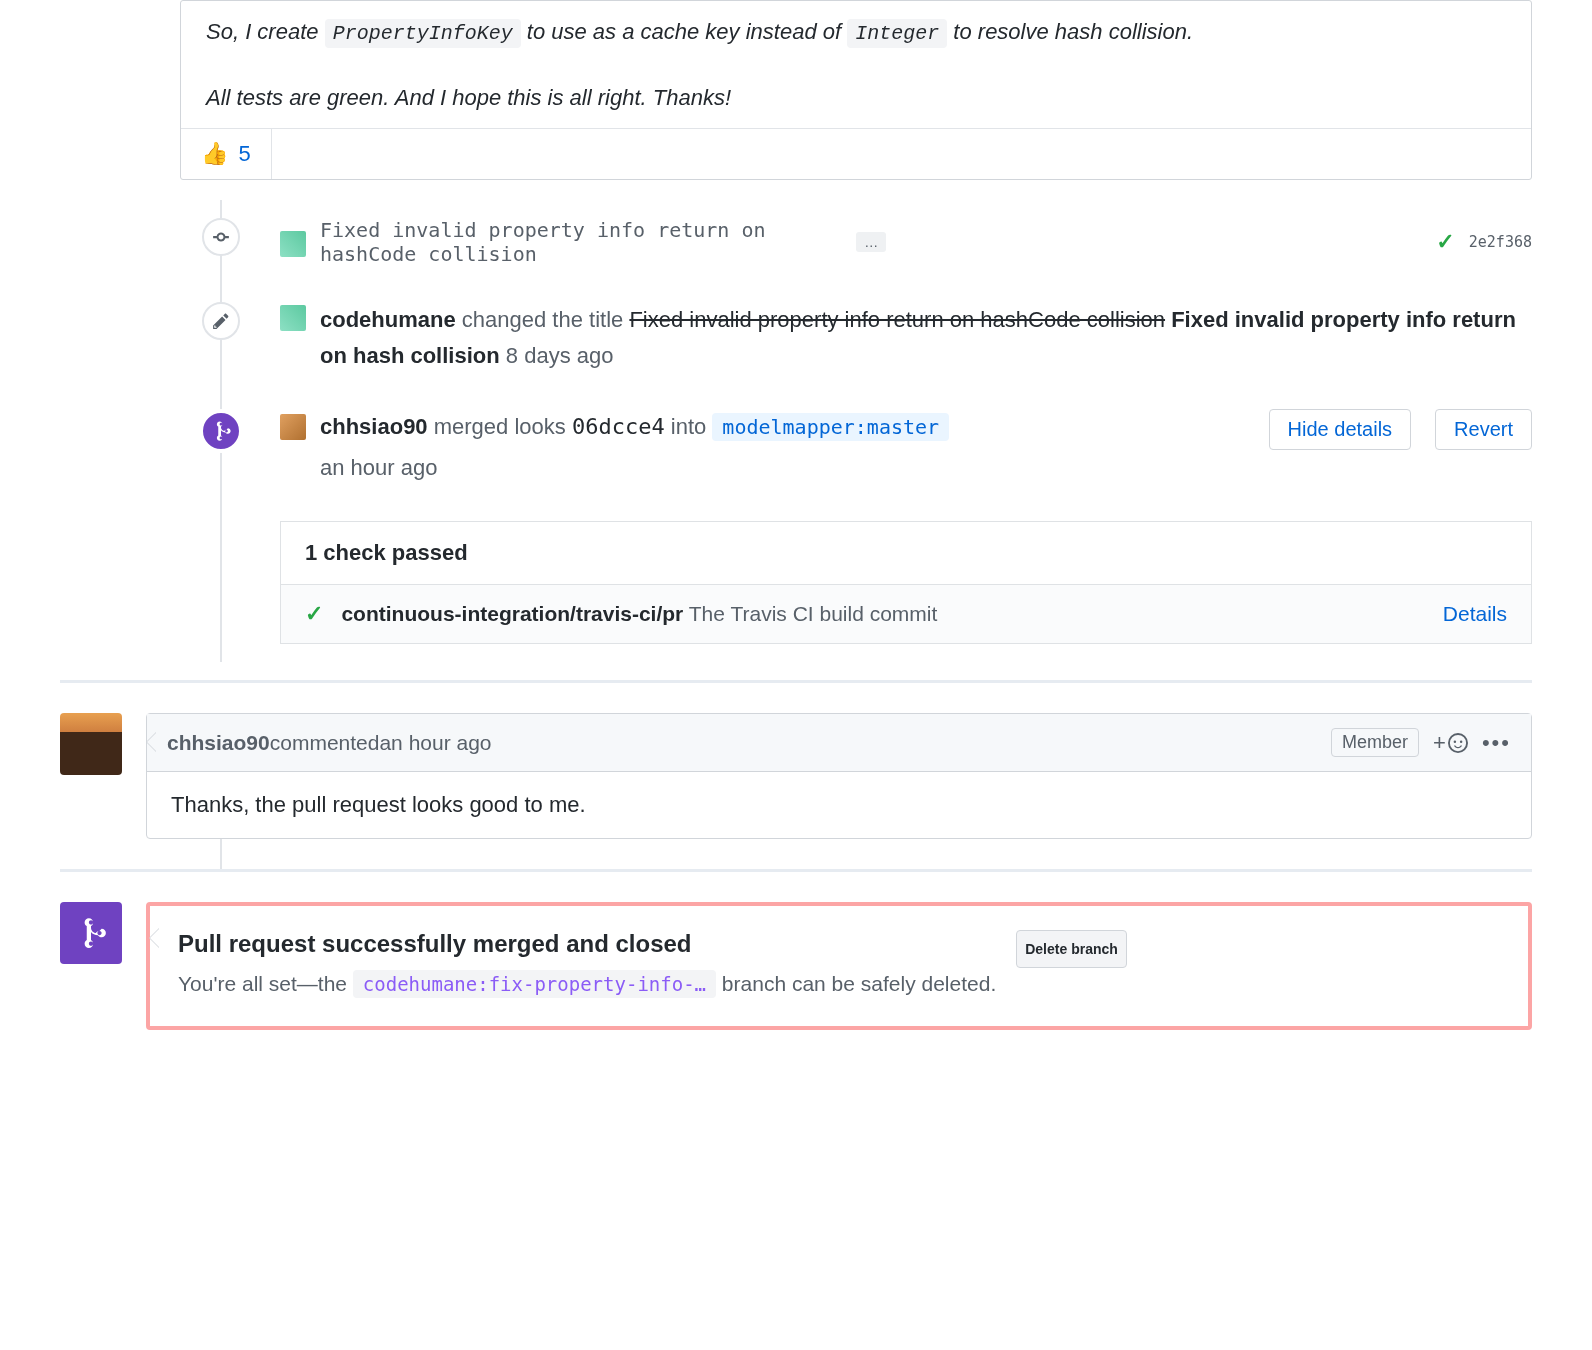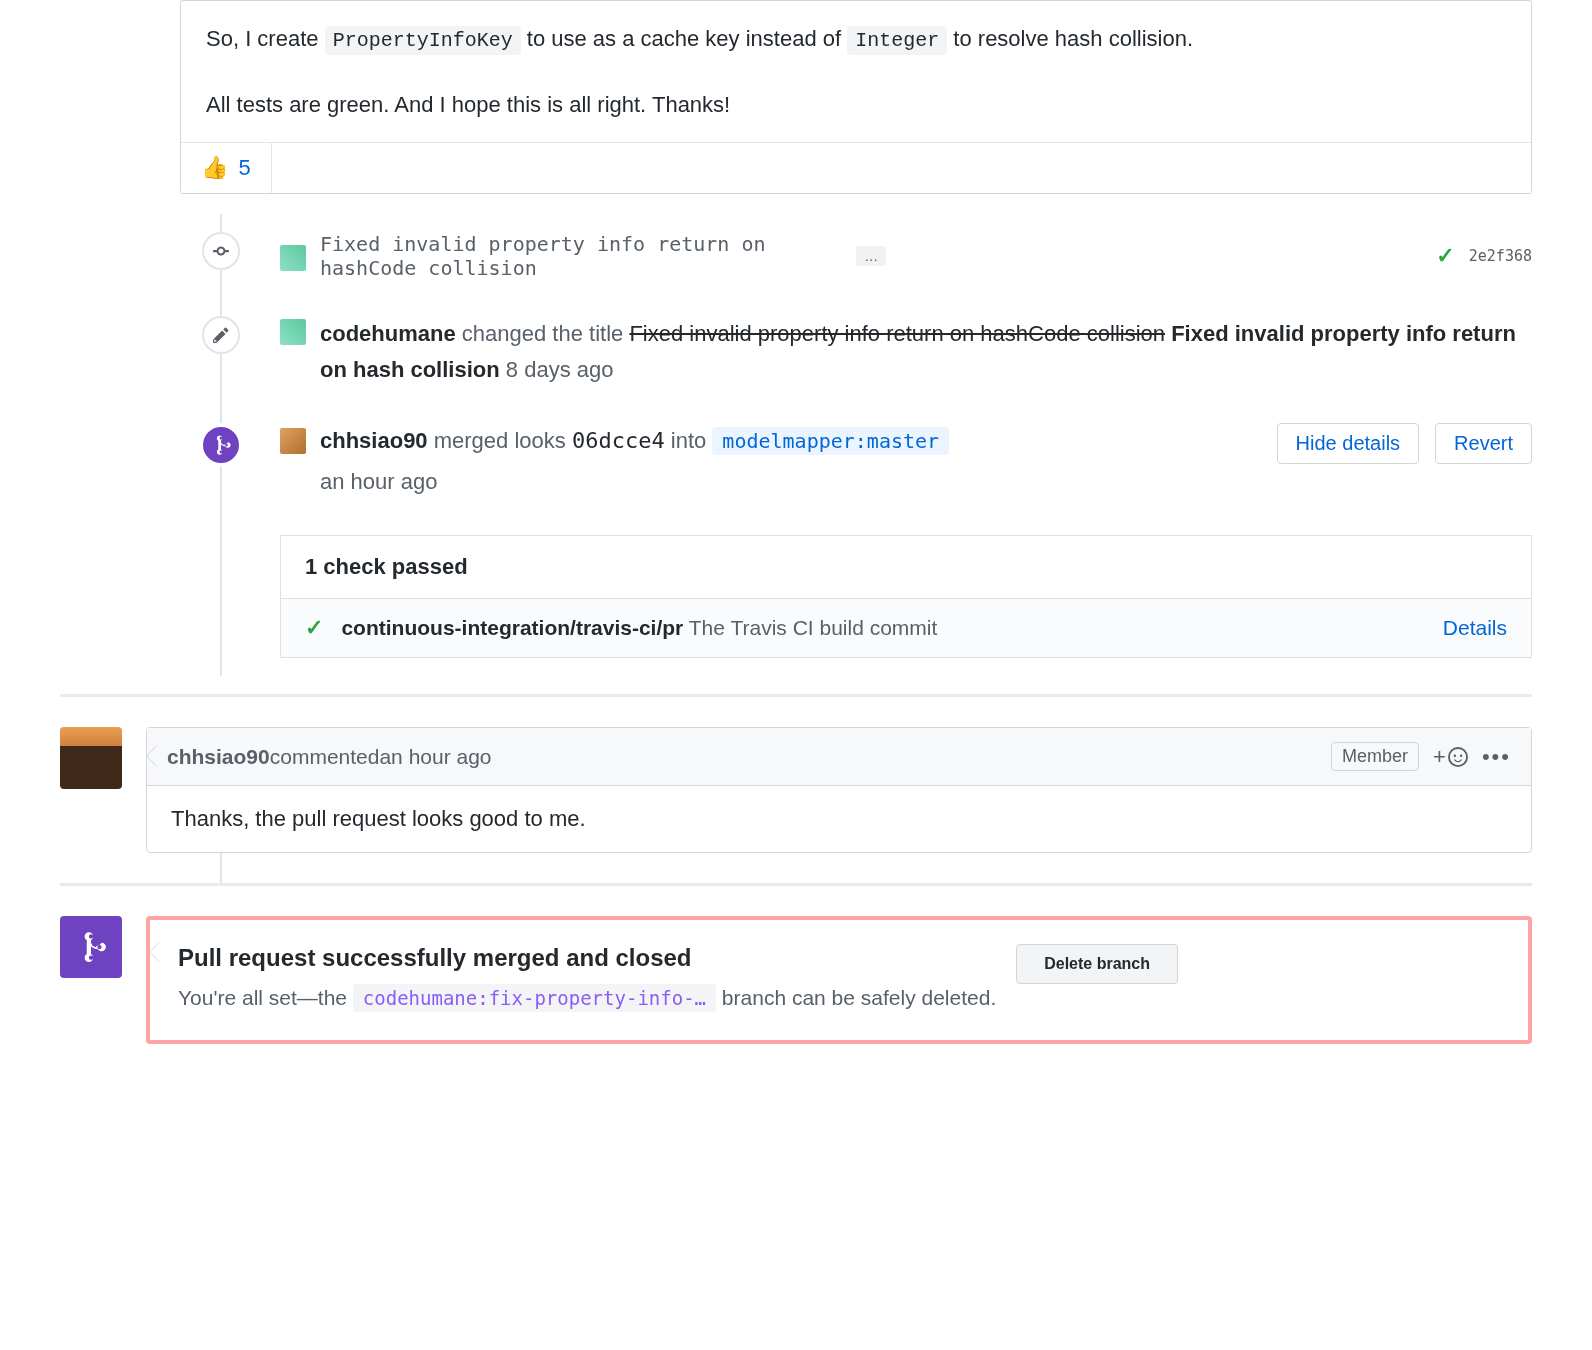--- a/index.html
+++ b/index.html
@@ -11,21 +11,21 @@
     width: 1592px;
     padding: 0 60px;
   }
   .timeline-margin { margin-left: 120px; }
   .comment-card {
     border: 1px solid #d1d5da;
     border-radius: 3px;
     background: #fff;
     margin-bottom: 20px;
   }
-  .comment-body { padding: 19px 25px; font-size: 22px; line-height: 1.7; color:#24292e; }
+  .comment-body { padding: 12px 25px; font-size: 22px; line-height: 1.7; color:#24292e;font-style:italic; }
   code.inline {
     background: #f3f4f6;
     border-radius: 4px;
     padding: 3px 8px;
     font-family: "SFMono-Regular", Consolas, "Liberation Mono", Menlo, monospace;
     font-size: 20px;
   }
   .reaction-bar {
     border-top: 1px solid #e1e4e8;
     display: flex;
@@ -137,21 +137,21 @@
     display:inline-block;
     padding:8px 18px;
     border:1px solid #d1d5da;
     border-radius:4px;
     background:#fff;
     color:#0366d6;
     font-size:20px;
     font-weight:500;
     cursor:pointer;
   }
-  .btn-group { display:flex; gap:16px; align-items:flex-start; }
+  .btn-group { display:flex; gap:24px; align-items:flex-start; }
   .checks-box {
     border:1px solid #dfe2e5;
     border-radius:0;
     margin-top:18px;
     margin-left:100px;
   }
   .checks-header {
     padding:18px 24px;
     font-size:22px;
     font-weight:600;
@@ -249,23 +249,23 @@
     left:-9px; top:23px;
     border:9px solid transparent;
     border-right-color:#fff;
   }
   .merge-final-text h3 { font-size:24px; font-weight:600; margin-bottom:8px;}
   .merge-final-text p { font-size:21px; color:#586069; line-height:1.7;}
   .btn-grey {
     background:#f3f4f6;
     border:1px solid #d1d5da;
     color:#24292e;
-    font-size:16px;
+    font-size:14px;
     font-weight:600;
-    padding:10px 27px;
+    padding:10px 8px;
     border-radius:4px;
     cursor:pointer;
     white-space:nowrap;
   }
   code.branch-code {
     background:#f3f4f6;
     border-radius:4px;
     padding:3px 10px;
     font-family:"SFMono-Regular",monospace;
     font-size:19px;

